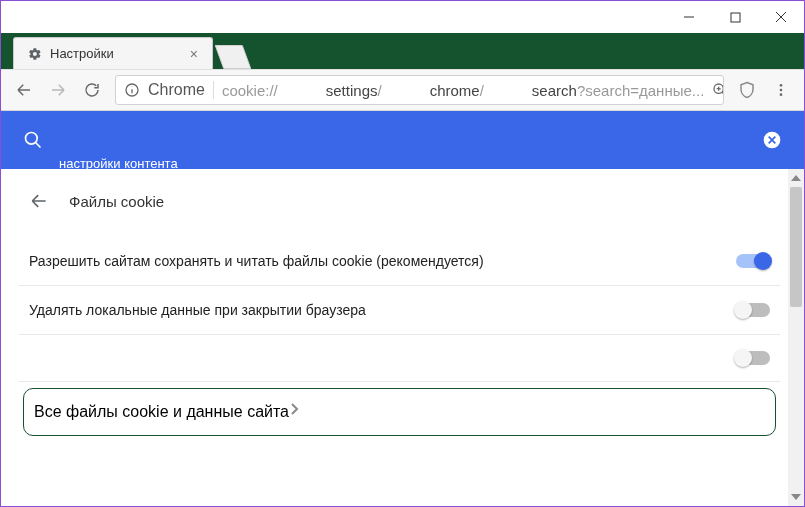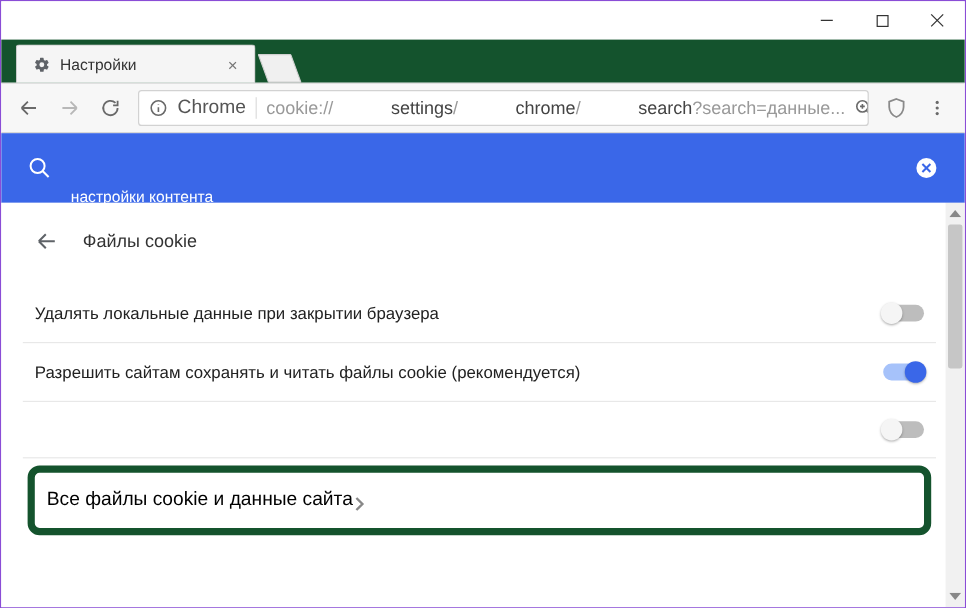--- a/index.html
+++ b/index.html
@@ -32,21 +32,21 @@
 .row:first-of-type { border-top: 1px solid #e8e8e8; }
 .row .label { font-size: 14px; color: #222; }
 .row .sub { font-size: 13px; color: #888; margin-top: 4px; }
 .row .ctrl { margin-left: auto; }
 .toggle { width: 34px; height: 14px; border-radius: 7px; position: relative; }
 .toggle .knob { width: 18px; height: 18px; border-radius: 50%; position: absolute; top: -2px; box-shadow: 0 1px 2px rgba(0,0,0,0.3); }
 .toggle.on { background: #a6c2fa; }
 .toggle.on .knob { background: #3a67e8; right: -2px; }
 .toggle.off { background: #bdbdbd; }
 .toggle.off .knob { background: #f5f5f5; left: -2px; }
-.highlighted { border: 6px solid #14532d; border-radius: 10px; margin: 6px 4px 0; padding: 14px 10px; display: flex; align-items: flex-end; }
+.highlighted { border: 1px solid #14532d; border-radius: 10px; margin: 6px 4px 0; padding: 14px 10px; display: flex; align-items: flex-start; }
 .chev { color: #888; font-size: 14px; }
 svg { display: block; }
 </style>
 </head>
 <body>
 
 <div class="titlebar">
   <div class="win-btn">
     <svg width="12" height="12" viewBox="0 0 12 12">
         <line x1="1" y1="6" x2="11" y2="6" stroke="#333" stroke-width="1"></line>
@@ -160,35 +160,35 @@
       <span>
         <svg width="20" height="20" viewBox="0 0 24 24">
             <path fill="none" stroke="#5f6368" stroke-width="2" d="M20 12H4m0 0l7-7m-7 7l7 7"></path>
           </svg>
       </span>
       <span class="page-title">Файлы cookie</span>
     </div>
 
     <div class="row">
       <div>
+        <div class="label">Разрешить сайтам сохранять и читать файлы cookie (рекомендуется)</div>
+      </div>
+      <div class="ctrl">
+        <div class="toggle on">
+            <div class="knob"></div>
+          </div>
+      </div>
+    </div>
+
+    <div class="row">
+      <div>
         <div class="label">Удалять локальные данные при закрытии браузера</div>
       </div>
       <div class="ctrl">
         <div class="toggle off">
-            <div class="knob"></div>
-          </div>
-      </div>
-    </div>
-
-    <div class="row">
-      <div>
-        <div class="label">Разрешить сайтам сохранять и читать файлы cookie (рекомендуется)</div>
-      </div>
-      <div class="ctrl">
-        <div class="toggle on">
             <div class="knob"></div>
           </div>
       </div>
     </div>
 
     <div class="row">
       <div class="ctrl">
         <div class="toggle off">
             <div class="knob"></div>
           </div>

